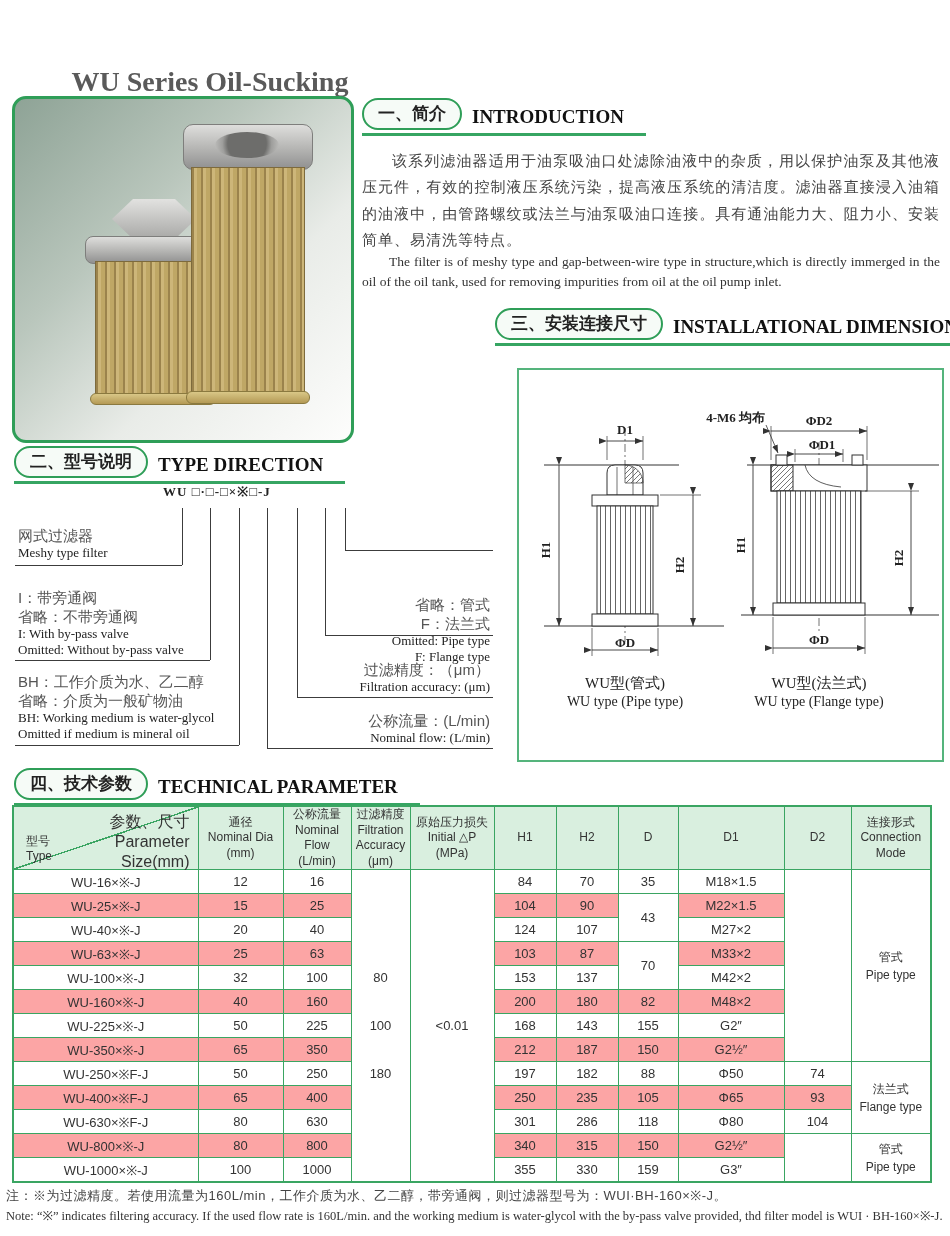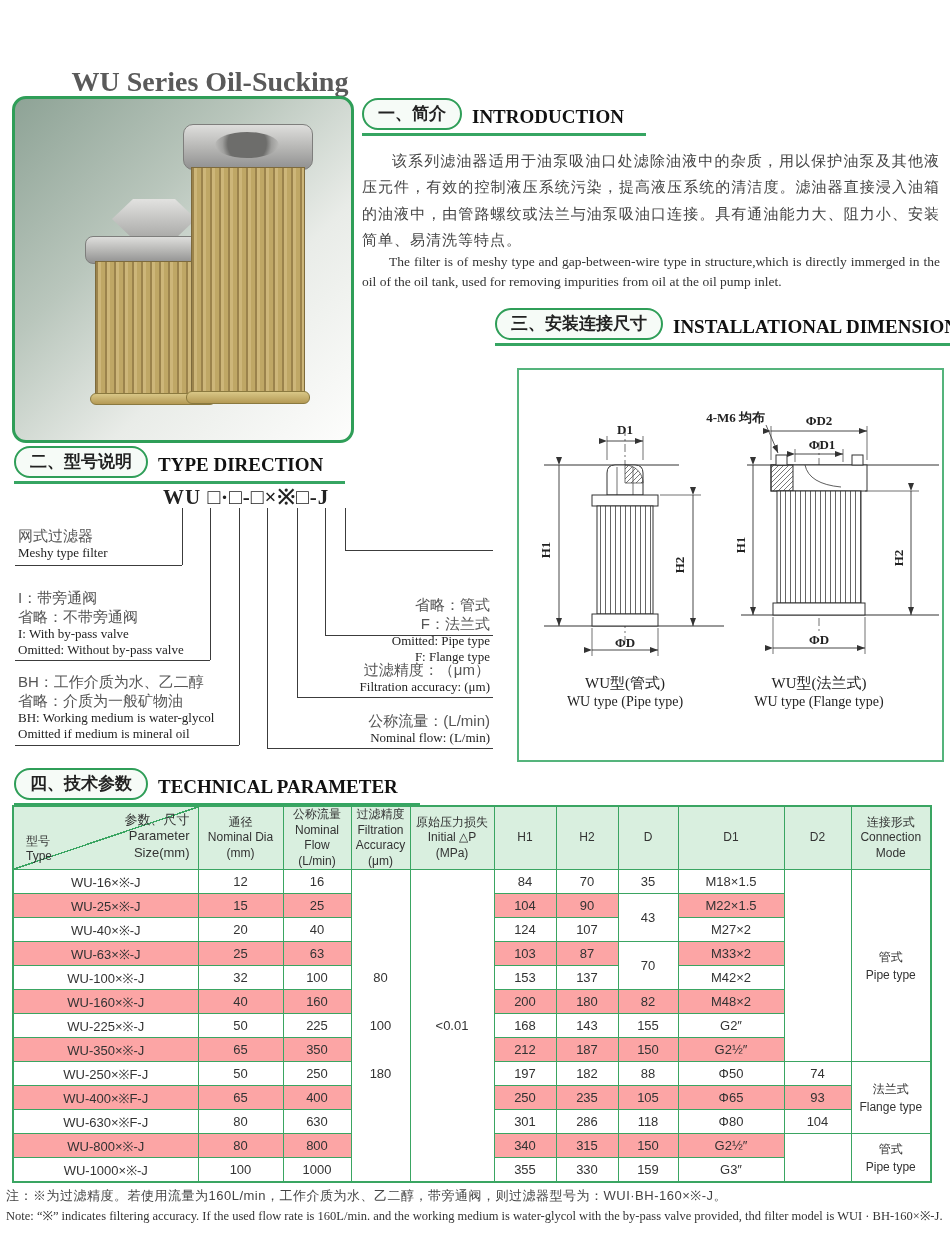--- a/index.html
+++ b/index.html
@@ -36,21 +36,21 @@
 
   
   .para-cn{font-size:15px;line-height:1.75;color:#444;text-align:justify;
            text-indent:2em;letter-spacing:1px;}
   .para-en{font-family:"Liberation Serif",serif;font-size:13.5px;line-height:1.5;
            color:#333;text-align:justify;text-indent:2em;}
 
   
   .vline{position:absolute;width:0;border-left:1px solid #3c3c3c;}
   .hline{position:absolute;height:0;border-top:1px solid #3c3c3c;}
-  .formula{font-family:"Liberation Serif",serif;font-size:21px;font-weight:bold;
+  .formula{font-family:"Liberation Serif",serif;font-size:13px;font-weight:bold;
            color:#222;letter-spacing:1px;white-space:nowrap;}
   .lbl-cn{font-size:15px;line-height:19px;color:#555;white-space:pre-line;}
   .lbl-en{font-family:"Liberation Serif",serif;font-size:13px;line-height:16px;
           color:#222;white-space:pre-line;}
   .t-right{text-align:right;}
 
   
   .install-box{width:423px;height:390px;border:2px solid #55b47c;background:#fff;}
 
   
@@ -59,21 +59,21 @@
   table.tech td,table.tech th{border:1px solid #3aa562;padding:0;height:23px;
                               text-align:center;vertical-align:middle;font-weight:normal;}
   table.tech{border:2px solid #3aa562;}
   .th{background:#d9efdf;font-size:12px;line-height:1.3;white-space:pre-line;height:74px;}
   tr.odd{background:#fff;}
   tr.even{background:#fca5a5;}
   td.merged{background:#fff;}
   td.model{text-align:left;padding-left:16px;}
   .diag{position:relative;background-color:#d9efdf;
         background-image:linear-gradient(to bottom right,transparent calc(50% - 0.7px),#3aa562 calc(50% - 0.7px),#3aa562 calc(50% + 0.7px),transparent calc(50% + 0.7px));}
-  .diag .corner-tr{position:absolute;top:5px;right:8px;text-align:right;font-size:13px;
+  .diag .corner-tr{position:absolute;top:5px;right:8px;text-align:right;font-size:16px;
                    line-height:1.25;white-space:pre-line;}
   .diag .corner-bl{position:absolute;bottom:5px;left:12px;text-align:left;font-size:12px;
                    line-height:1.25;white-space:pre-line;}
   td.filt-cell{position:relative;}
   .filt-val{position:absolute;left:0;right:0;text-align:center;line-height:24px;}
   .conn{font-size:12px;line-height:1.5;white-space:pre-line;}
 
   
   .note-cn{font-size:13px;color:#444;letter-spacing:0.5px;}
   .note-en{font-family:"Liberation Serif",serif;font-size:12.5px;color:#333;

